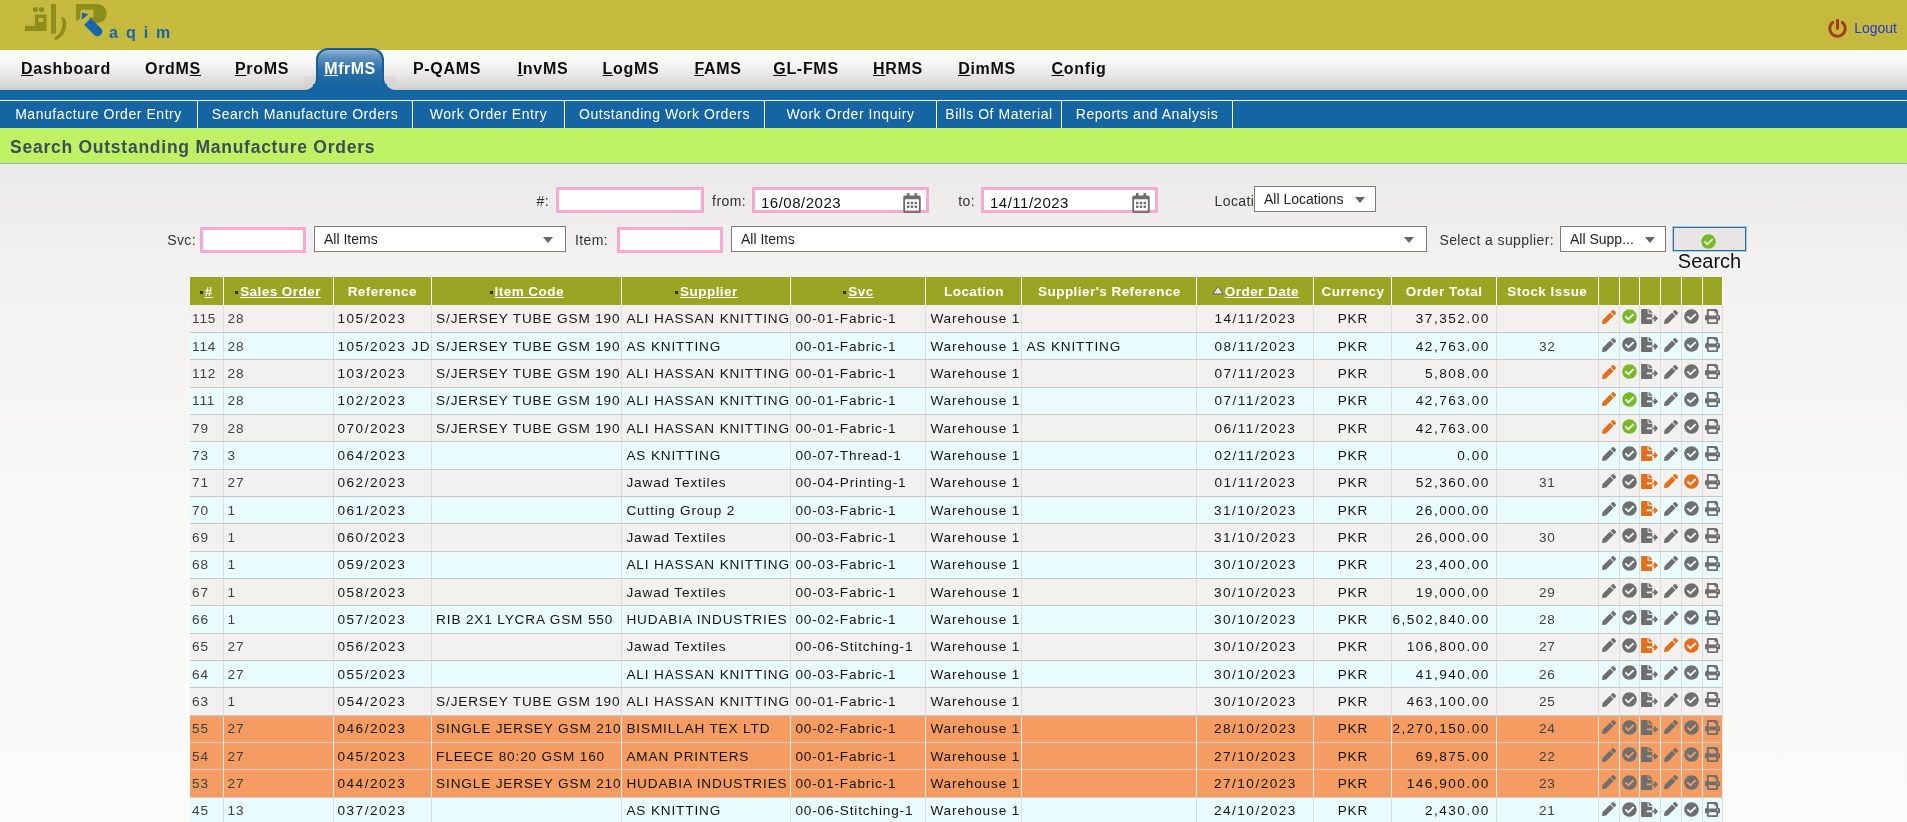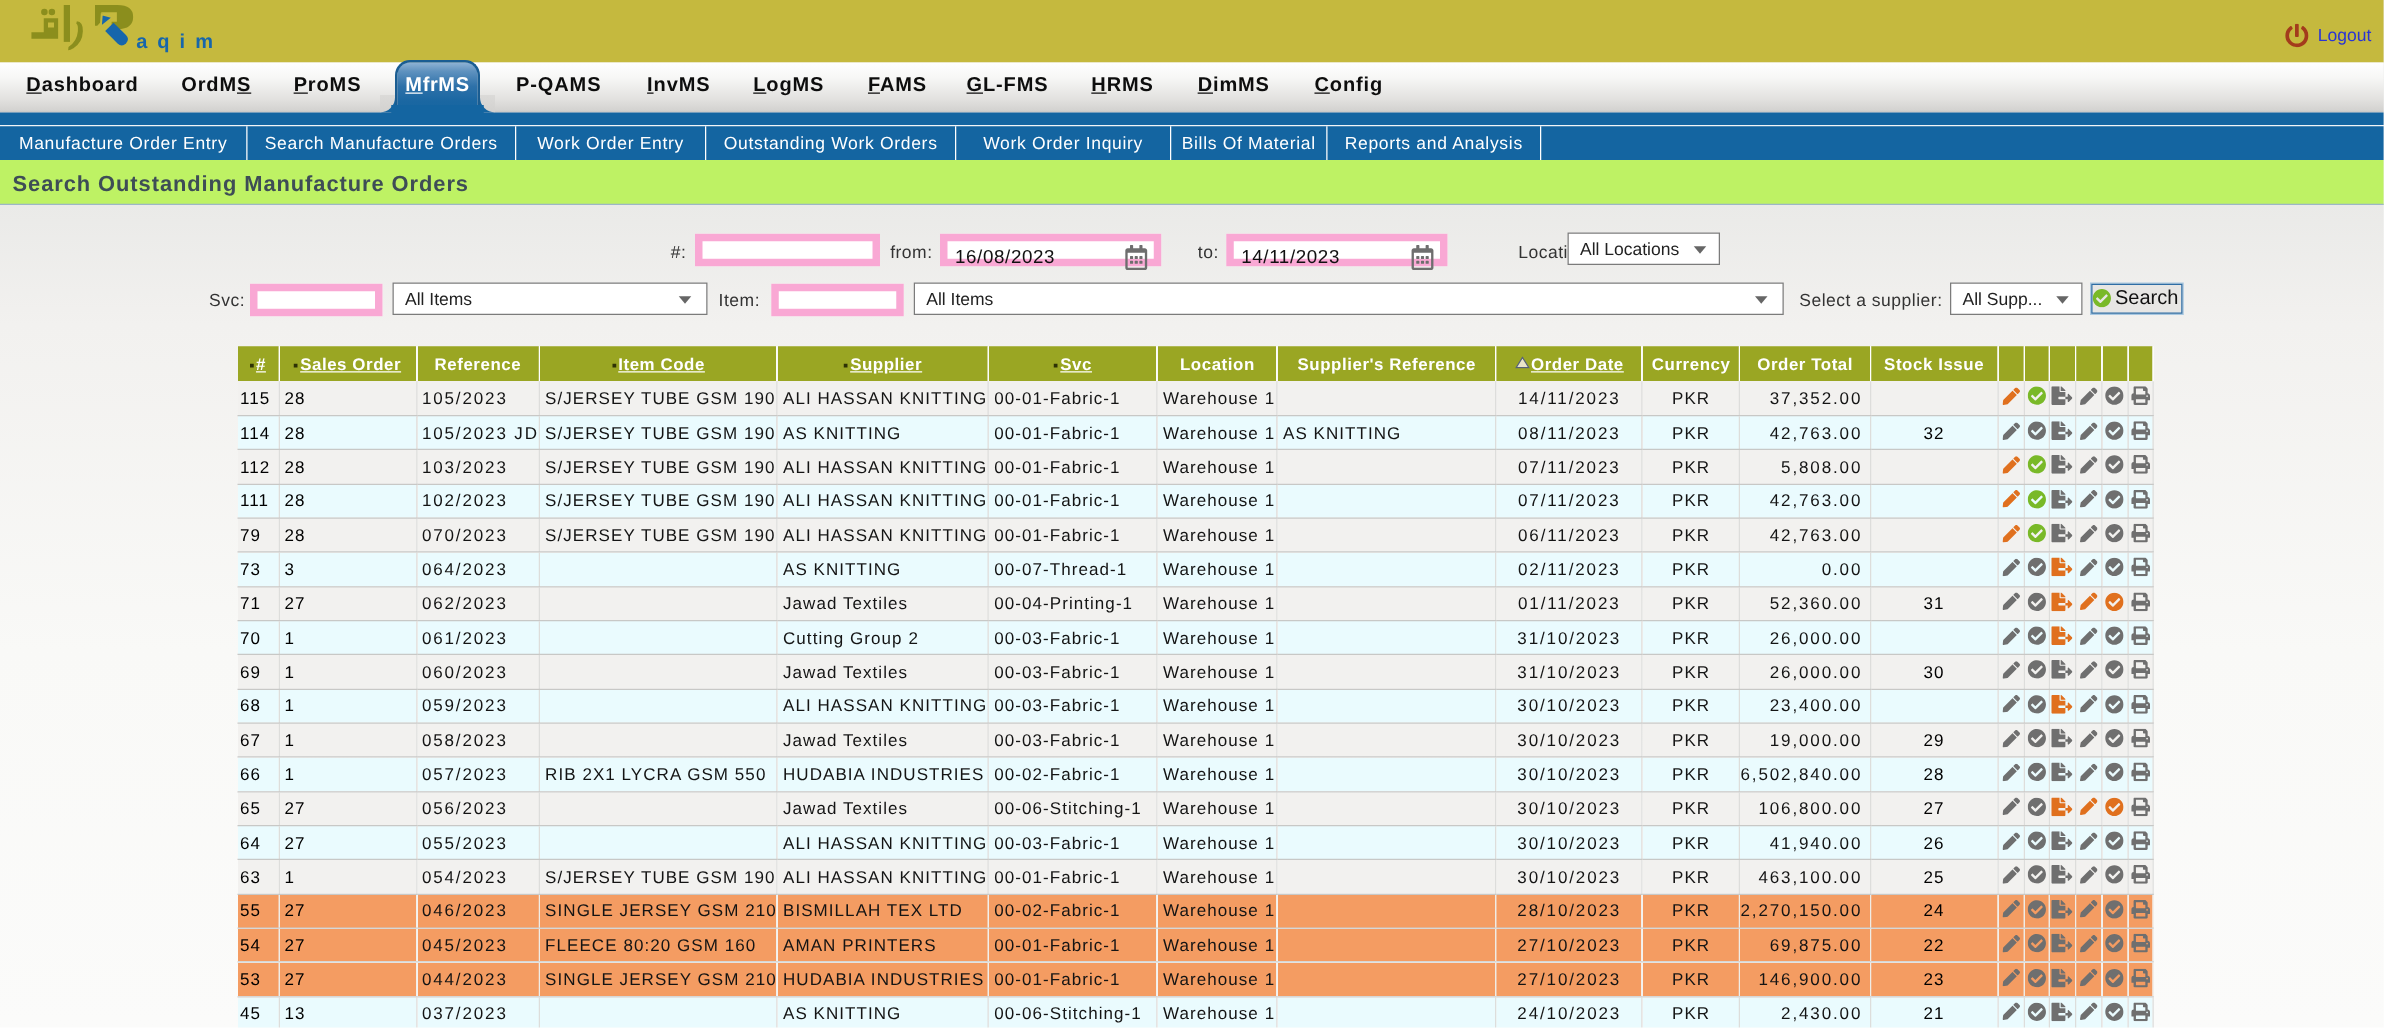--- a/index.html
+++ b/index.html
@@ -17,42 +17,42 @@
 .mfrtab .body { position:absolute; left:0; top:0; width:68px; height:52px; border-radius:12px 12px 0 0;
   background:linear-gradient(180deg,#8fb3d4 0%,#5f92bf 14%,#2e71a9 38%,#1a67a2 62%,#1465a1 100%); border:2px solid #1a5d92; border-bottom:none; }
 .mfrtab .txt { position:absolute; left:0; top:12px; width:68px; text-align:center; font-size:16px; letter-spacing:0.5px; font-weight:bold; color:#fff; }
 .flare { position:absolute; top:76px; width:12px; height:14px; background:#1465a1; }
 .flare:before { content:""; position:absolute; left:0; top:0; width:12px; height:14px; background:linear-gradient(180deg,#dbdad8,#d2d1cf); }
 .flareL { left:304px; } .flareL:before { border-bottom-right-radius:12px; }
 .flareR { left:384px; } .flareR:before { border-bottom-left-radius:12px; }
 .pagehead { position:absolute; left:0; top:128px; width:1907px; height:36px; background:#bef264; border-bottom:1px solid #9db6c6; }
 .pagehead h1 { font-size:17.5px; font-weight:bold; color:#3e4d56; padding:9px 0 0 10px; letter-spacing:0.75px; }
 .flabel { position:absolute; font-size:14px; letter-spacing:0.4px; color:#333; white-space:nowrap; }
-.tbox { position:absolute; height:26px; background:#fff; border:6px solid #f9a8d4; }
+.tbox { position:absolute; height:26px; background:#fff; border:3px solid #f9a8d4; }
 .dtext { font-size:15px; letter-spacing:0.5px; color:#111; line-height:25px; padding-left:6px; }
 .cal { position:absolute; right:4px; top:3px; }
 .ddown { position:absolute; height:26px; background:#fff; border:1px solid #7b7b7b; font-size:14px; color:#222; line-height:24px; padding-left:9px; }
 .arr { position:absolute; width:0; height:0; border-left:5px solid transparent; border-right:5px solid transparent; border-top:6px solid #666; top:10px; }
-.sbtn { position:absolute; left:1673px; top:227px; width:73px; height:24px; background:#e7e6e4; border:1px solid #2e6da4; box-shadow:0 0 0 1px #a8c7e0; font-size:16px; color:#111; line-height:22px; }
+.sbtn { position:absolute; left:1673px; top:227px; width:73px; height:24px; background:#e7e6e4; border:1px solid #2e6da4; box-shadow:0 0 0 1px #a8c7e0; font-size:20px; color:#111; line-height:22px; text-align:center; }
 .sbtn svg { vertical-align:-3px; margin-right:3px; }
 table.grid { position:absolute; left:190px; top:277px; border-collapse:collapse; table-layout:fixed; font-size:13.6px; letter-spacing:0.85px; }
 table.grid td:nth-child(3), table.grid td:nth-child(9), table.grid td:nth-child(11) { letter-spacing:1.5px; }
 table.grid td:first-child { padding-left:2px; }
 table.grid td, table.grid th { overflow:hidden; white-space:nowrap; }
 th.h { background:#9aa623; color:#fff; font-weight:bold; font-size:13.5px; letter-spacing:0.45px; height:28px; text-align:center; border-right:1px solid #fff; padding:0; }
 th.h u { text-decoration:underline; }
 tr.rg td { background:#f2f1ef; }
 tr.rc td { background:#eafbfe; }
 tr.ro td { background:#f49c62; }
 td.c { height:27.35px; padding:0 0 0 4px; color:#141414; border-right:1px solid #dddddb; border-bottom:1px solid #c8c8c6; }
 tr.ro td.c { border-right:1px solid #efece6; border-bottom:1px solid #ccccca; }
 td.ctr { text-align:center; padding:0; }
 td.rt { text-align:right; padding:0 6px 0 0;margin-left:27px; }
 td.ic { padding:0; text-align:center; }
-a.lk { color:#000000; text-decoration:none; }
+a.lk { color:#404040; text-decoration:none; }
 .logout { position:absolute; right:10px; top:19px; font-size:14px; color:#2a35d4; }
 .logout svg { vertical-align:-5px; margin-right:7px; }
 </style></head><body>
 <div class="yellow"></div>
 <div class="navbar">
 <span class="tab" style="left:66px"><u>D</u>ashboard</span>
 <span class="tab" style="left:173px">OrdM<u>S</u></span>
 <span class="tab" style="left:262px"><u>P</u>roMS</span>
 <span class="tab" style="left:447px">P-QAMS</span>
 <span class="tab" style="left:543px"><u>I</u>nvMS</span>

